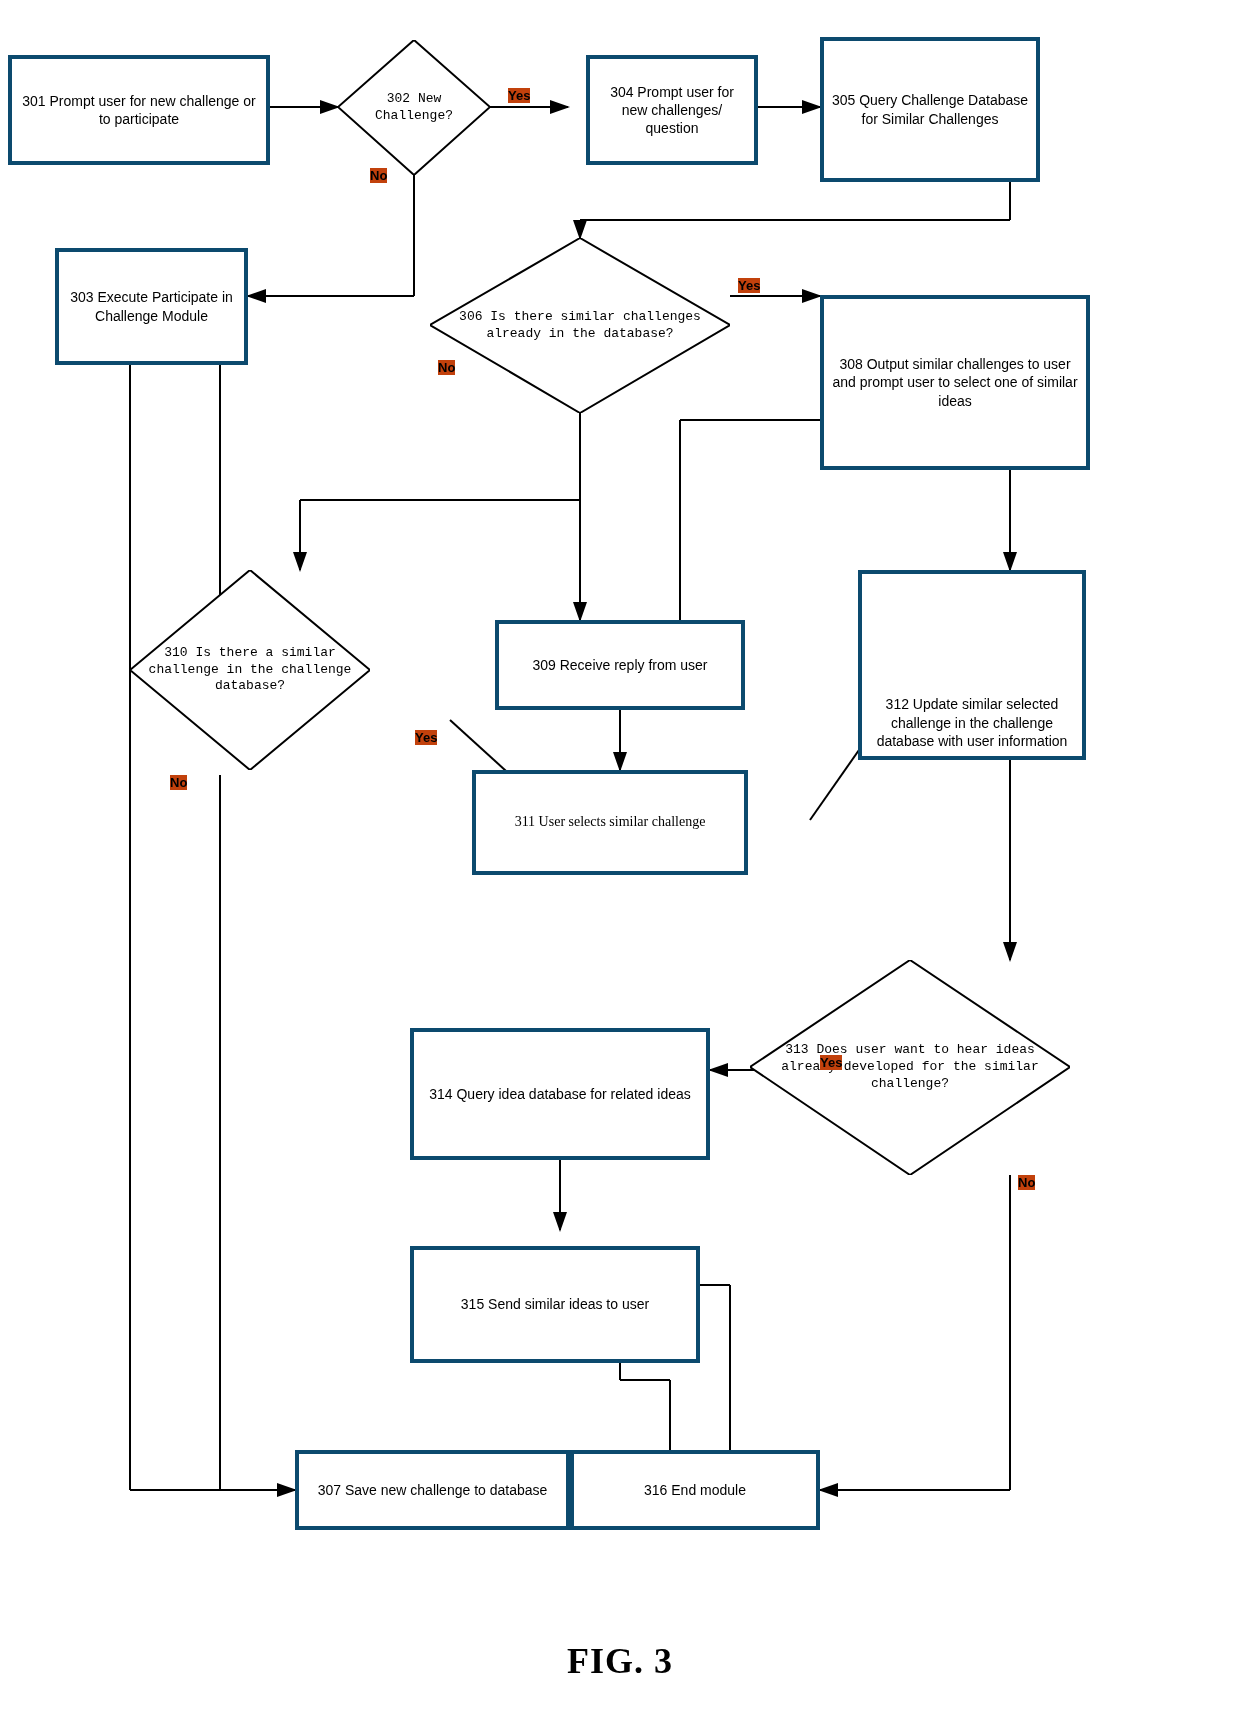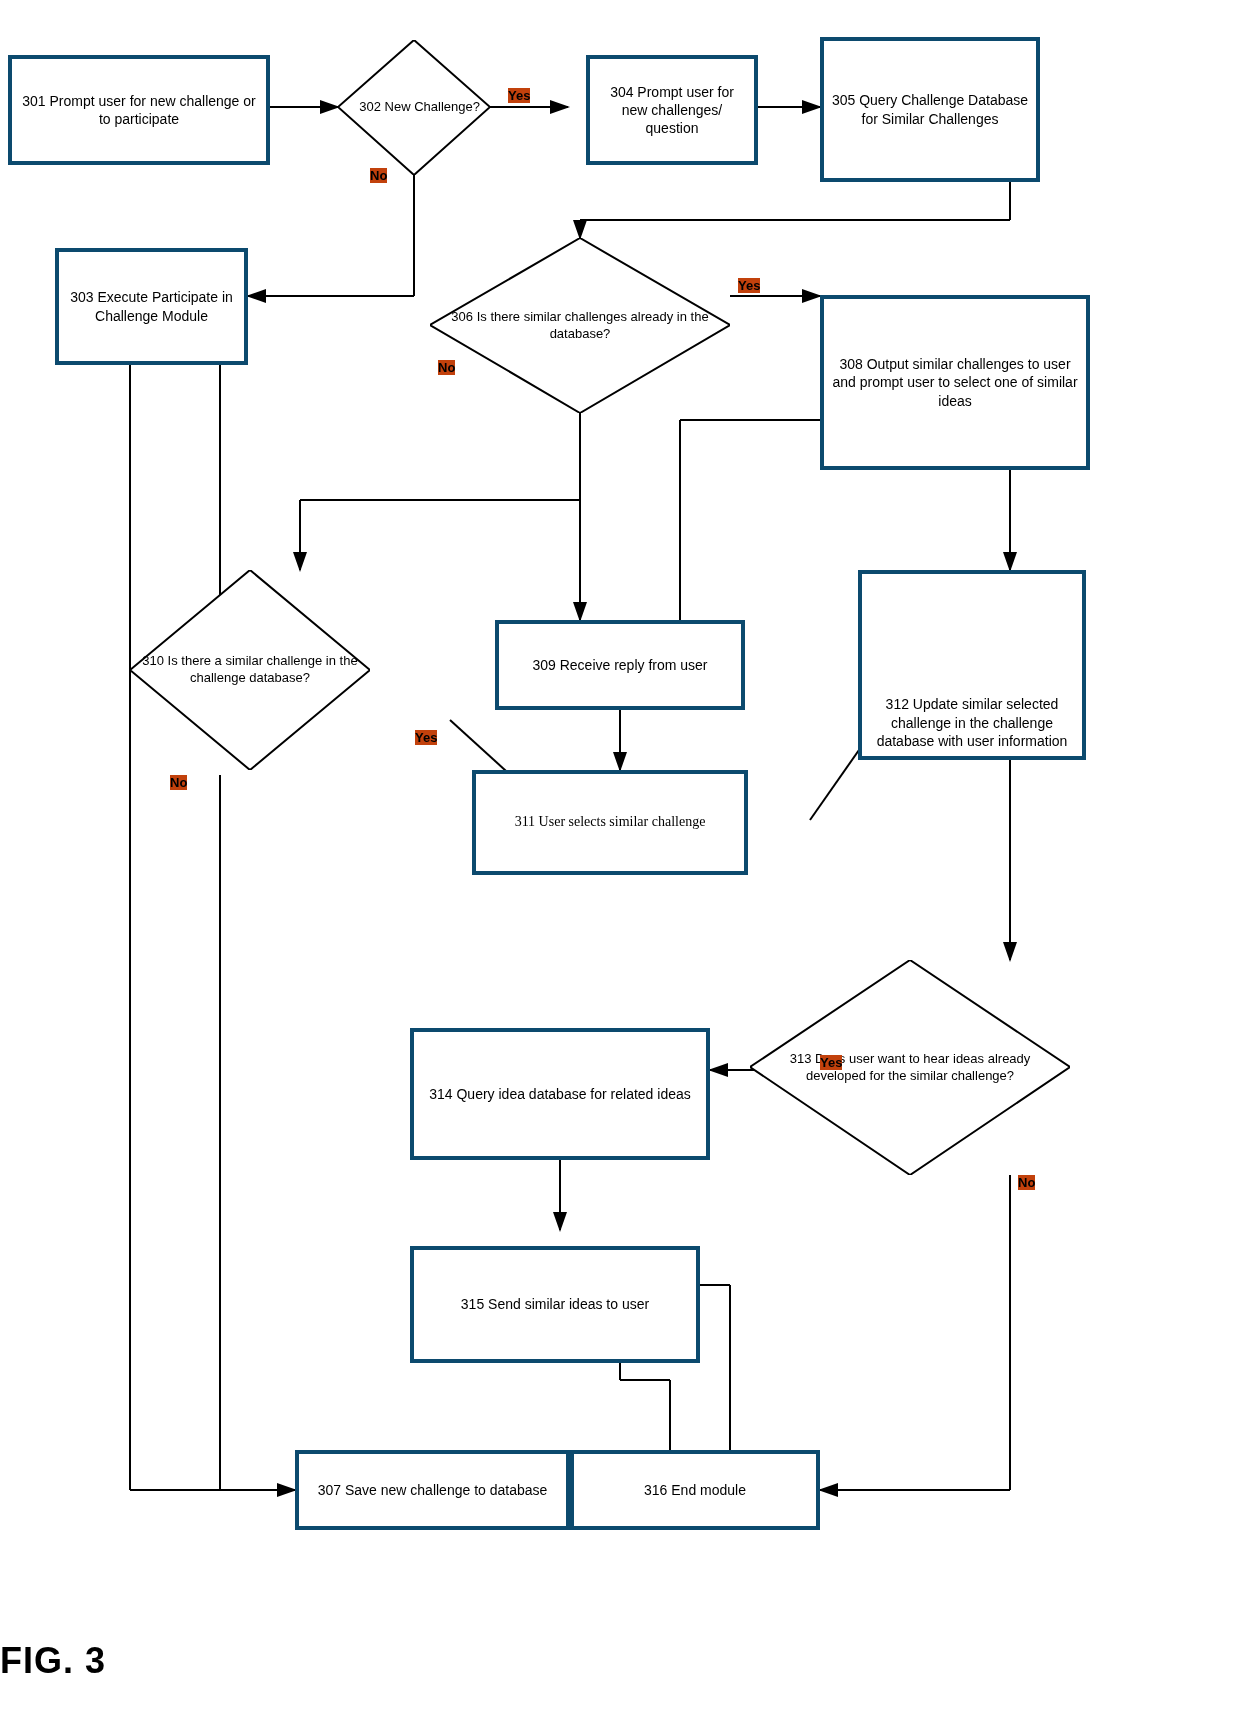--- a/index.html
+++ b/index.html
@@ -10,25 +10,26 @@
       min-height: 1713px;
       position: relative;
       overflow: hidden;
     }
     .diagram-container {
       position: relative;
       width: 1240px;
       height: 1620px;
     }
     .fig-label {
-      text-align: left;
+      text-align: center;
       font-size: 36px;
       font-weight: bold;
       padding-top: 20px;
       letter-spacing: 1px;
+      font-family: Liberation Serif, serif;
     }
 
     
     .fc-box {
       position: absolute;
       border: 4px solid #0c4a6e;
       background: #fff;
       display: flex;
       align-items: center;
       justify-content: center;
@@ -50,20 +51,21 @@
       position: absolute;
       top: 0; left: 0; right: 0; bottom: 0;
       display: flex;
       align-items: center;
       justify-content: flex-end;
       text-align: center;
       padding: 10px;
       z-index: 2;
       font-size: 13px;
       line-height: 1.3;
+      font-family: Liberation Mono, monospace;
     }
     .fc-diamond svg {
       position: absolute;
       top: 0; left: 0;
       z-index: 1;
     }
 
     
     .arrow-label {
       position: absolute;

